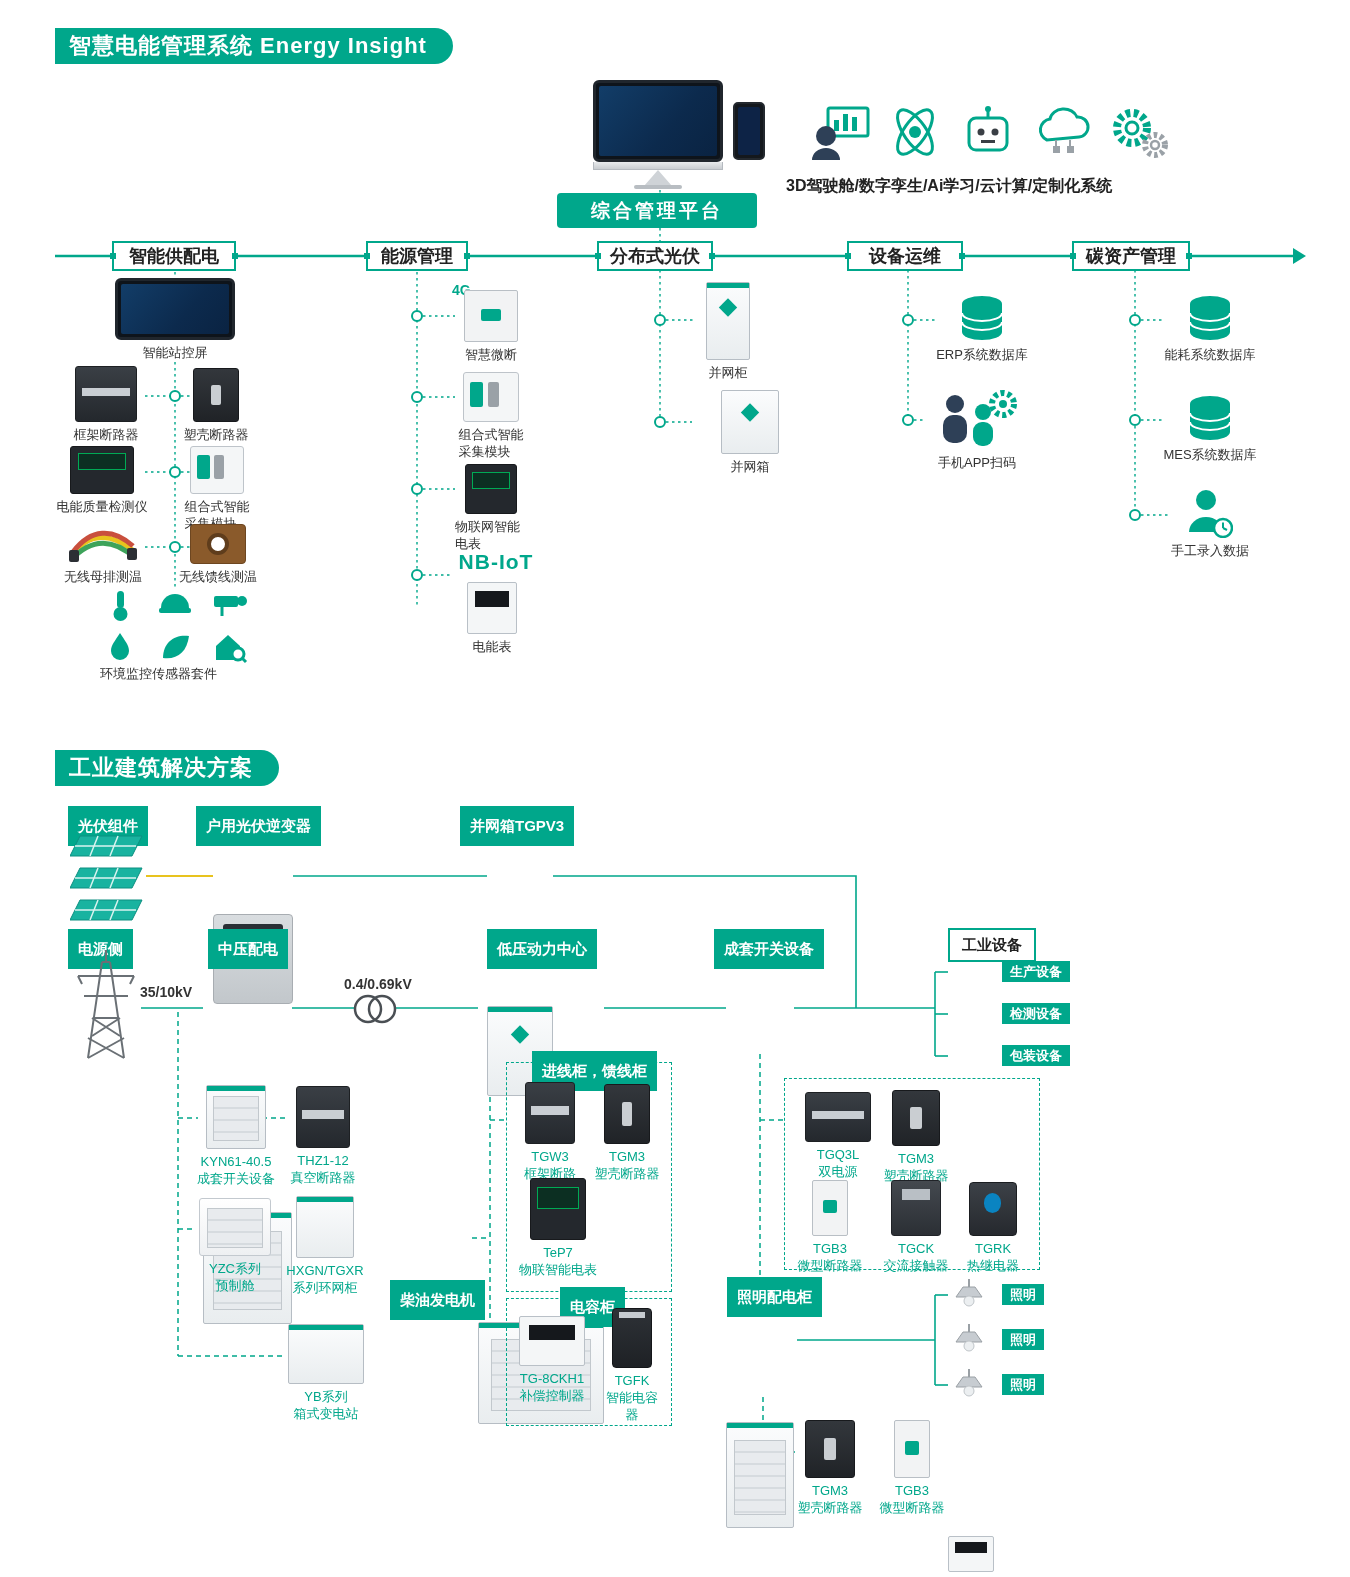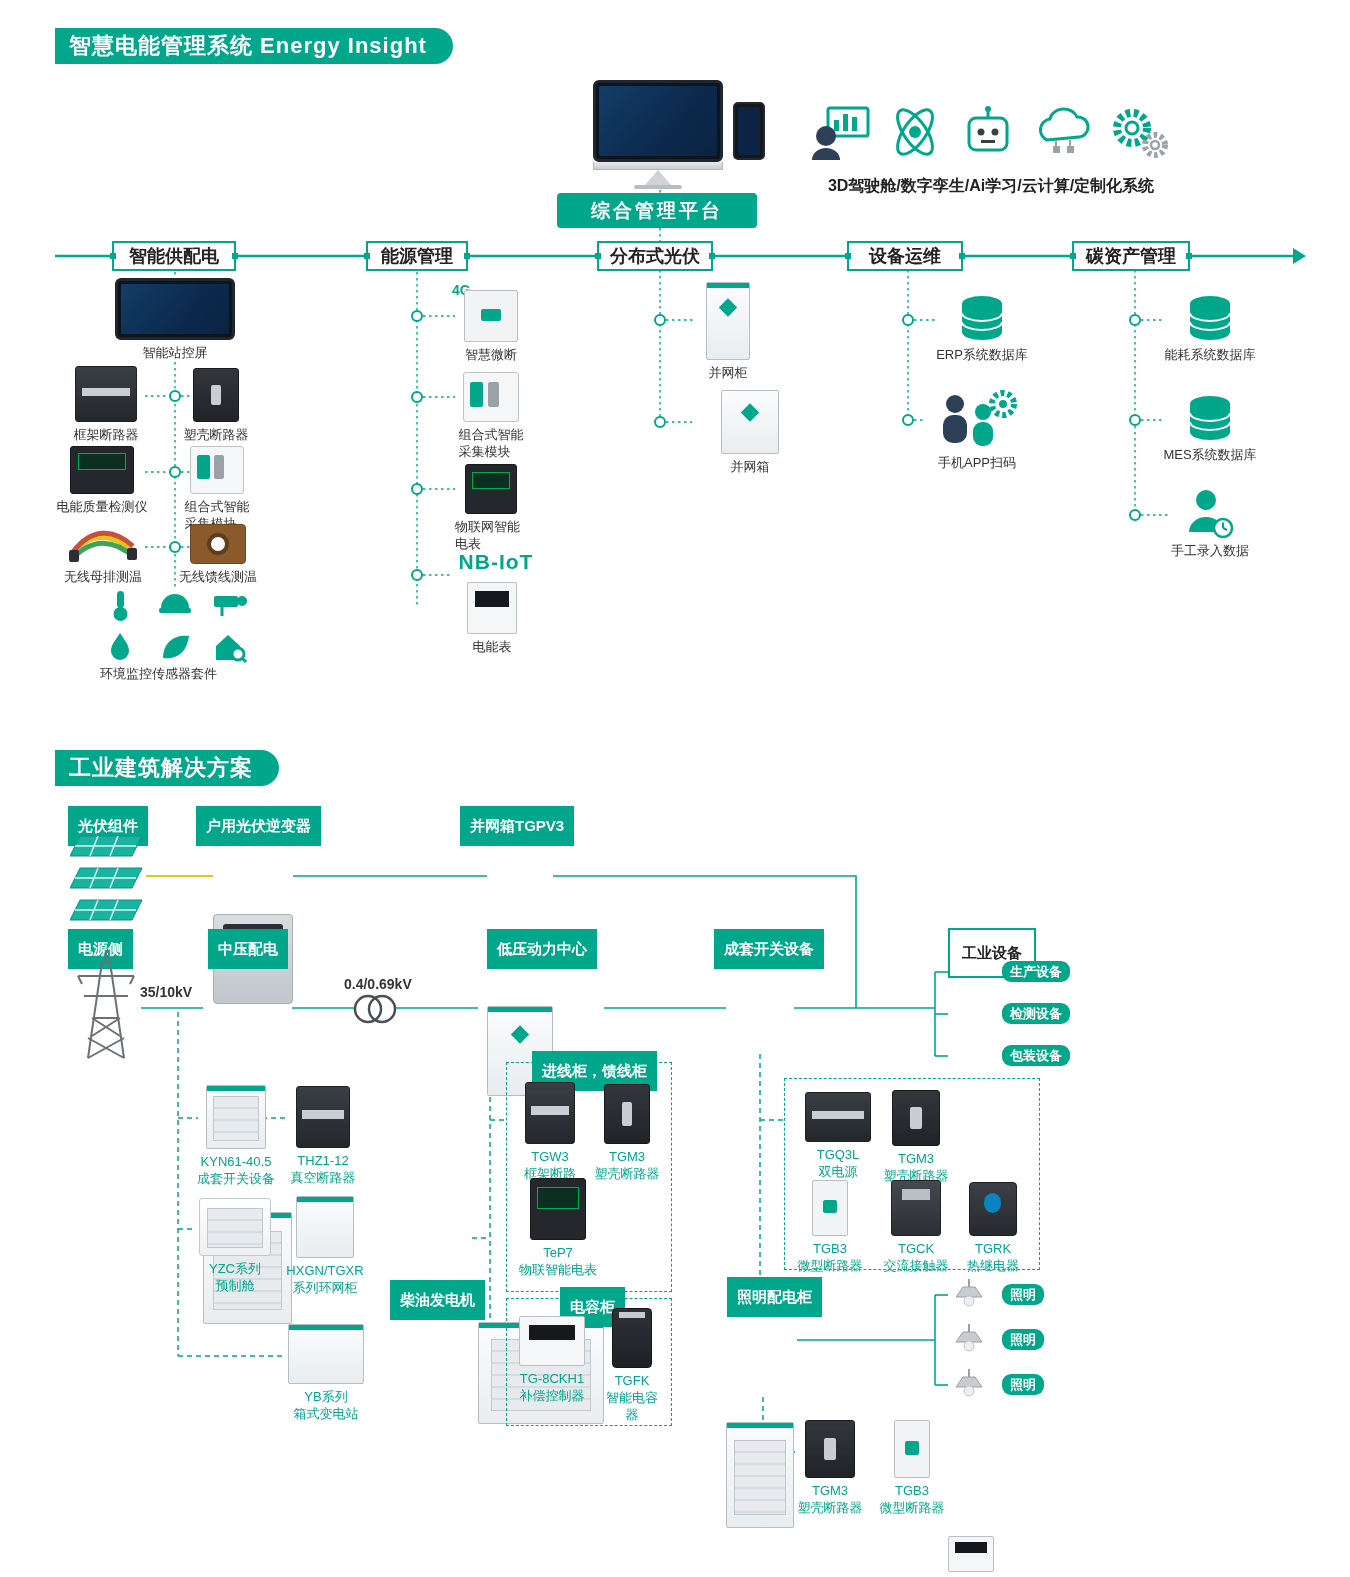--- a/index.html
+++ b/index.html
@@ -9,23 +9,23 @@
   .abs{position:absolute;}
   .banner{position:absolute;background:var(--ac);color:#fff;font-weight:bold;font-size:22px;line-height:36px;height:36px;padding:0 26px 0 14px;border-radius:0 18px 18px 0;letter-spacing:1px;white-space:nowrap;}
   .cat{position:absolute;height:30px;border:2px solid var(--ac);background:#fff;color:#222;font-weight:bold;font-size:18px;display:flex;align-items:center;justify-content:center;white-space:nowrap;}
   .cat::before,.cat::after{content:"";position:absolute;width:6px;height:6px;background:var(--ac);top:50%;transform:translateY(-50%);}
   .cat::before{left:-4px}.cat::after{right:-4px}
   .btn-platform{position:absolute;background:var(--ac);color:#fff;font-weight:bold;font-size:19px;display:flex;align-items:center;justify-content:center;border-radius:4px;letter-spacing:3px;}
   .fig{position:absolute;display:flex;flex-direction:column;align-items:center;gap:5px;}
   .lbl{font-size:13px;color:var(--dk);white-space:pre-line;line-height:1.3;}
   .plbl{font-size:13px;color:var(--ac);text-align:center;white-space:pre-line;line-height:1.3;font-weight:500;}
   .tag{position:absolute;background:var(--ac);color:#fff;font-size:15px;font-weight:600;line-height:24px;padding:8px 10px;white-space:nowrap;}
-  .tag--sm{font-size:13px;line-height:21px;padding:0 8px;border-radius:9px;}
-  .tago{position:absolute;background:#fff;border:2px solid var(--ac);color:#222;font-weight:bold;font-size:15px;line-height:22px;padding:12px 12px;white-space:nowrap;}
-  .caption{position:absolute;font-size:16px;color:#222;font-weight:600;text-align:center;}
+  .tag--sm{font-size:13px;line-height:21px;padding:0 8px;}
+  .tago{position:absolute;background:#fff;border:2px solid var(--ac);color:#222;font-weight:bold;font-size:15px;line-height:22px;padding:4px 12px;white-space:nowrap;}
+  .caption{position:absolute;font-size:16px;color:#222;font-weight:600;}
   .small-cap{position:absolute;font-size:14px;color:var(--dk);font-weight:600;white-space:nowrap;}
   .dashedbox{position:absolute;border:1.5px dashed var(--ac);}
   .badge4g{position:absolute;color:var(--ac);font-weight:bold;font-size:14px;}
   .nbiot{position:absolute;color:var(--ac);font-weight:bold;font-size:21px;letter-spacing:1px;text-align:center;}
   
   .d{position:relative;flex:none;}
   .d-screen{background:#0e141b;border:3px solid #20262d;border-radius:6px;}
   .d-screen::after{content:"";position:absolute;inset:3px;background:linear-gradient(130deg,#123d68,#0c2a4d 60%,#0a2342);border-radius:2px;}
   .d-dark{background:linear-gradient(#3a3f45,#24282d);border:1px solid #1d2023;border-radius:3px;}
   .d-dark::after{content:"";position:absolute;left:10%;right:10%;top:38%;height:16%;background:#c9ced3;}

